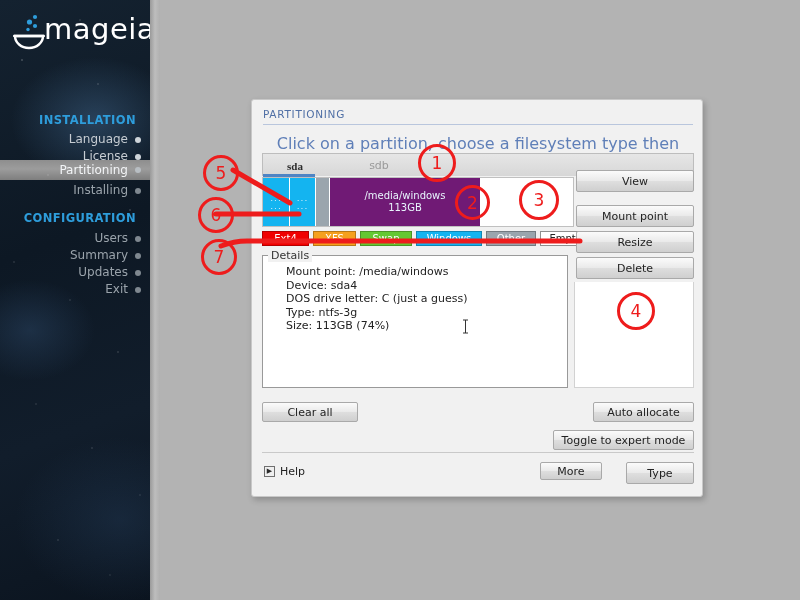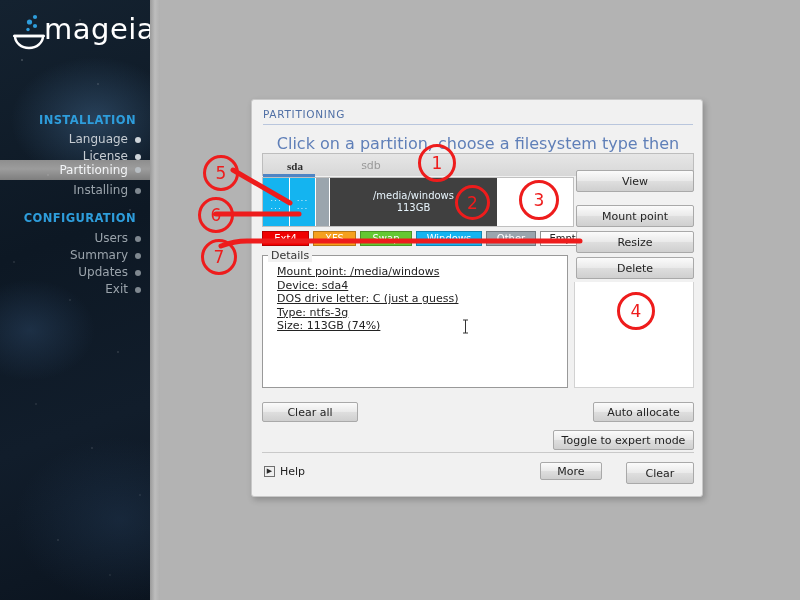--- a/index.html
+++ b/index.html
@@ -167,24 +167,23 @@
     width: 306px; height: 133px;
     border: 1px solid #999999;
     background: #ffffff;
   }
   #details-legend {
     position: absolute; left: 16px; top: 149px;
     background: #f1f1f1; padding: 0 3px;
     font-size: 11px; color: #333333;
   }
   #details-body {
-    position: absolute; left: 15px; top: 10px;
+    position: absolute; left: 24px; top: 10px;
     font-size: 11px; color: #232323; line-height: 13.5px;
     white-space: pre;
-    text-decoration: underline;
   }
   #text-cursor {
     position: absolute; left: 200px; top: 64px;
     width: 7px; height: 15px;
     pointer-events: none;
   }
 
   
   .btn {
     position: absolute;
@@ -286,33 +285,33 @@
   <div id="sidebar-edge"></div>
 
   <div id="dialog">
 
     <div id="dlg-title">PARTITIONING</div>
     <div id="dlg-rule"></div>
     <div id="dlg-instruction">Click on a partition, choose a filesystem type then choose an action</div>
 
     <div id="tabstrip">
       <div class="tab sel" style="left:6px;width:52px;font-family:Liberation Serif, serif;">sda</div>
-      <div class="tab unsel" style="left:82px;width:52px;text-align:center;">sdb</div>
+      <div class="tab unsel" style="left:90px;width:52px;text-align:center;">sdb</div>
     </div>
     <div id="tab-underline"></div>
 
     <div id="partbar">
       <div class="part" style="width:26px;background:#14b4f0;">
         <span class="part-dots">...<br>...</span>
       </div>
       <div class="part" style="width:26px;background:#14b4f0;">
         <span class="part-dots">...<br>...</span>
       </div>
       <div class="part" style="width:14px;background:#9aa5ad;"></div>
-      <div class="part" style="width:168px;background:#404040;">
+      <div class="part" style="width:151px;background:#701a75;">
         <span class="part-label">/media/windows<br>113GB</span>
       </div>
       <div class="part" style="width:76px;background:#ffffff;"></div>
     </div>
 
     <div id="legend">
       <div class="legend-chip" style="background:#f00000;width:47px;">Ext4</div>
       <div class="legend-chip" style="background:#f5a01e;width:43px;">XFS</div>
       <div class="legend-chip" style="background:#64c832;width:52px;">Swap</div>
       <div class="legend-chip" style="background:#14b4f0;width:66px;">Windows</div>
@@ -345,21 +344,21 @@
     <div class="btn" style="left:301px;top:330px;width:141px;height:20px;">Toggle to expert mode</div>
 
     <div id="bottom-rule"></div>
 
     <div id="help-btn">
       <span id="help-glyph">▶</span>
       <span>Help</span>
     </div>
 
     <div class="btn" style="left:288px;top:362px;width:62px;height:18px;">More</div>
-    <div class="btn" style="left:374px;top:362px;width:68px;height:22px;">Clear</div>
+    <div class="btn" style="left:374px;top:362px;width:68px;height:22px;">Type</div>
   </div>
 
   <svg id="anno-svg">
     <path d="M233 170 L290 203" stroke="#ee1c1c" stroke-width="5" fill="none" stroke-linecap="round"></path>
     <path d="M216 214 L299 214" stroke="#ee1c1c" stroke-width="5" fill="none" stroke-linecap="round"></path>
     <path d="M221 246 Q234 241 247 241 L580 241" stroke="#ee1c1c" stroke-width="5" fill="none" stroke-linecap="round"></path>
   </svg>
 
   <div class="anno" style="left:418px;top:144px;width:38px;height:38px;">1</div>
   <div class="anno" style="left:455px;top:185px;width:35px;height:35px;">2</div>

